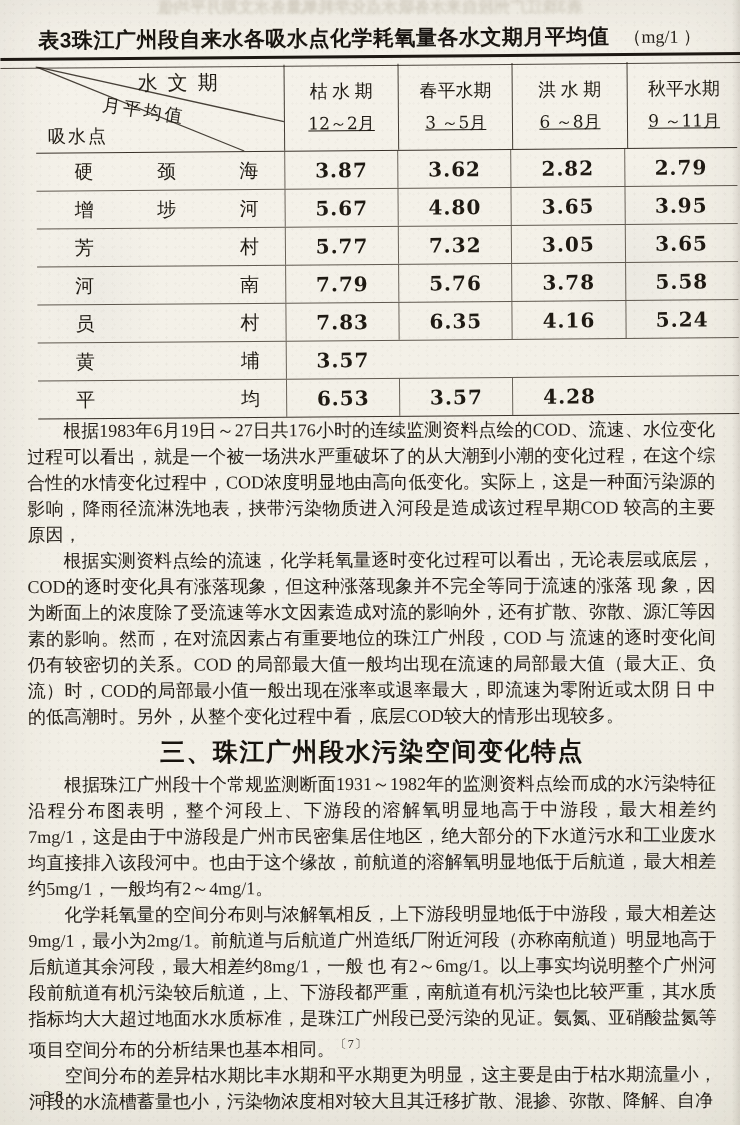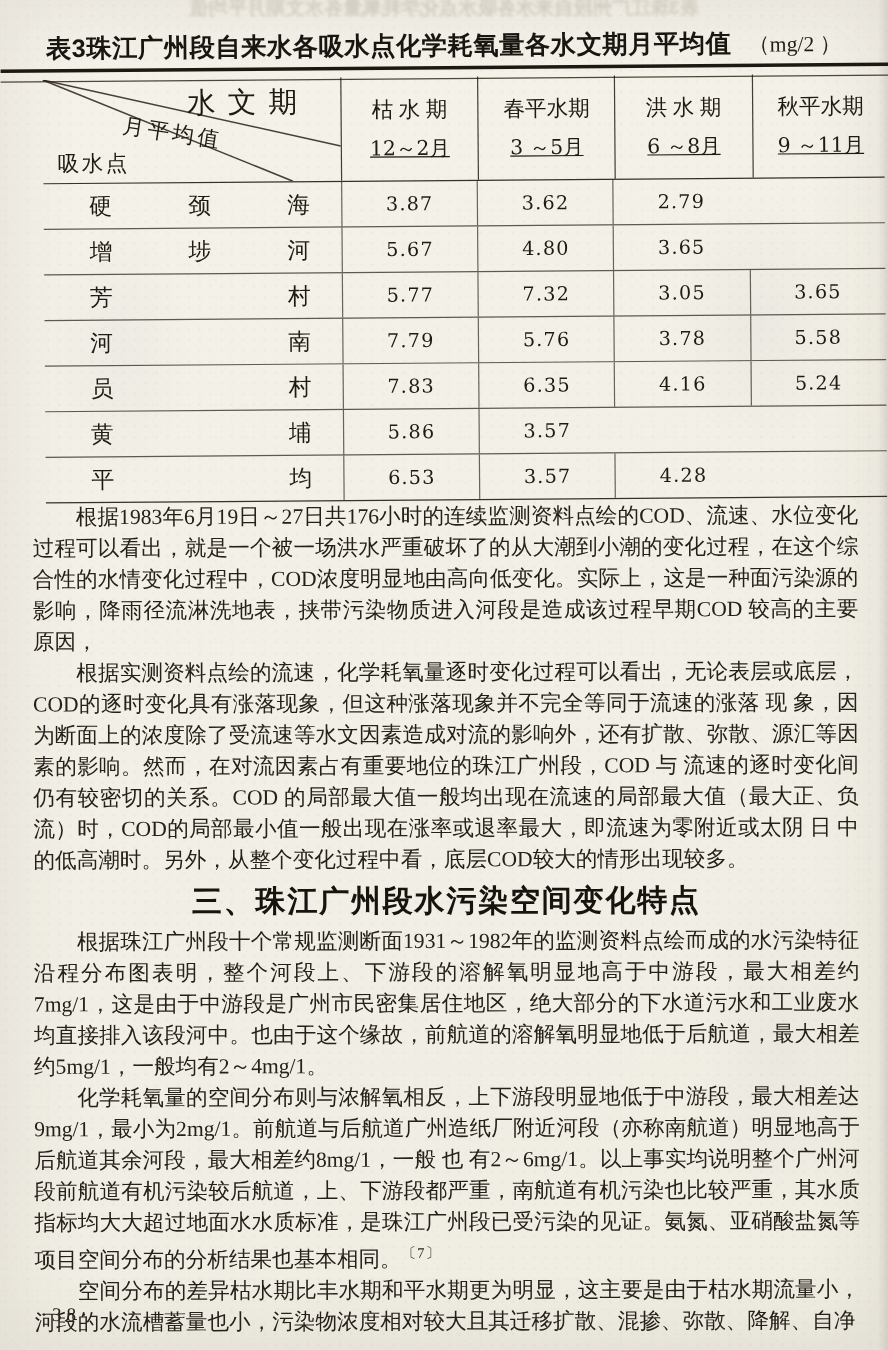--- a/index.html
+++ b/index.html
@@ -30,34 +30,34 @@
   
   .title-row{position:absolute;left:38px;top:24px;width:690px;display:flex;align-items:baseline;}
   .tbl-title{font-family:"Liberation Sans",sans-serif;font-weight:bold;font-size:21px;letter-spacing:.5px;white-space:nowrap;color:#191511;}
   .tbl-unit{margin-left:14px;font-size:18px;white-space:nowrap;color:#221d16;}
   .rule-double{position:absolute;left:0px;top:55px;width:740px;height:7px;
     border-top:3px solid #1d1813;border-bottom:1px solid rgba(35,28,20,.8);}
   .tbl{position:absolute;left:35px;top:64px;width:701px;font-size:18px;color:#1f1a13;}
   .tbl-header{display:flex;height:86px;border-bottom:1.6px solid rgba(35,28,20,.9);}
   .corner{position:relative;width:248px;flex:none;}
   .corner svg{position:absolute;left:0;top:0;}
-  .c-top{position:absolute;left:102px;top:4px;letter-spacing:10px;font-size:24px;margin-left:18px;}
+  .c-top{position:absolute;left:102px;top:4px;letter-spacing:10px;font-size:20px;}
   .c-mid{position:absolute;left:66px;top:33px;transform:rotate(9deg);letter-spacing:3px;font-size:18px;}
   .c-bot{position:absolute;left:12px;top:58px;letter-spacing:2px;font-size:18px;}
   .colhead{width:113.2px;flex:none;border-left:1.4px solid rgba(35,28,20,.85);
     display:flex;flex-direction:column;align-items:center;justify-content:center;gap:9px;}
   .colhead .period{font-size:18px;white-space:nowrap;}
   .colhead .months{font-size:17px;white-space:nowrap;font-family:"DejaVu Serif",serif;text-decoration:underline;}
   .tbl-row{display:flex;height:37px;align-items:center;border-bottom:1px solid rgba(45,38,28,.75);}
   .tbl-row:last-child{border-bottom:1.6px solid rgba(35,28,20,.9);}
   .rowlabel{width:248px;flex:none;box-sizing:border-box;padding:0 26px 0 38px;font-size:19px;}
   .justify-chars{display:flex;justify-content:space-between;}
   .cell{width:113.2px;flex:none;box-sizing:border-box;border-left:1px solid rgba(45,38,28,.7);
-    text-align:left;font-family:"DejaVu Serif",serif;font-size:16px;letter-spacing:1px;align-self:stretch;
-    display:flex;align-items:center;justify-content:center;}
+    text-align:left;font-family:"DejaVu Serif",serif;font-size:20px;letter-spacing:1px;align-self:stretch;
+    display:flex;align-items:center;justify-content:center;font-weight:bold;}
 
   
   .bodytext{position:absolute;left:28px;top:417px;width:688px;transform:rotate(-0.15deg);
     font-size:18px;line-height:26px;text-align:justify;color:#26201a;}
   .para{margin:0;text-indent:2em;}
   .sec{margin:9px 0 7px 0;text-align:center;font-family:"Liberation Sans",sans-serif;
     font-weight:bold;font-size:25px;letter-spacing:1.5px;color:#17130e;text-indent:0;}
   .fn{font-size:12px;vertical-align:super;letter-spacing:1px;}
   .pagenum{position:absolute;left:34px;top:1088px;font-size:16px;letter-spacing:4px;color:#2a241d;text-align:right;}
 </style>
@@ -66,21 +66,21 @@
 
 <div class="page">
   <div class="bleed-top">表3珠江广州段自来水各吸水点化学耗氧量各水文期月平均值</div>
   <div class="smudge s1"></div>
   <div class="smudge s2"></div>
   <div class="smudge s3"></div>
 
   <div class="scan-tilt">
     <div class="title-row">
       <span class="tbl-title">表3珠江广州段自来水各吸水点化学耗氧量各水文期月平均值</span>
-      <span class="tbl-unit">（mg/2 ）</span>
+      <span class="tbl-unit">（mg/1 ）</span>
     </div>
     <div class="rule-double"></div>
 
     <div class="tbl">
       <div class="tbl-header">
         <div class="corner">
           <svg width="248" height="86" viewBox="0 0 248 86">
             <line x1="0" y1="0" x2="248" y2="57" stroke="rgba(40,33,25,.85)" stroke-width="1.3"></line>
             <line x1="0" y1="0" x2="208" y2="86" stroke="rgba(40,33,25,.85)" stroke-width="1.3"></line>
           </svg>
@@ -107,31 +107,33 @@
       </div>
 
       <div class="tbl-row">
         <div class="rowlabel justify-chars">
             <span>硬</span>
             <span>颈</span>
             <span>海</span>
           </div>
         <div class="cell">3.87</div>
         <div class="cell">3.62</div>
+        <div class="cell">2.82</div>
         <div class="cell">2.79</div>
       </div>
       <div class="tbl-row">
         <div class="rowlabel justify-chars">
             <span>增</span>
             <span>埗</span>
             <span>河</span>
           </div>
         <div class="cell">5.67</div>
         <div class="cell">4.80</div>
         <div class="cell">3.65</div>
+        <div class="cell">3.95</div>
       </div>
       <div class="tbl-row">
         <div class="rowlabel justify-chars">
             <span>芳</span>
             <span>村</span>
           </div>
         <div class="cell">5.77</div>
         <div class="cell">7.32</div>
         <div class="cell">3.05</div>
         <div class="cell">3.65</div>
@@ -154,21 +156,20 @@
         <div class="cell">7.83</div>
         <div class="cell">6.35</div>
         <div class="cell">4.16</div>
         <div class="cell">5.24</div>
       </div>
       <div class="tbl-row">
         <div class="rowlabel justify-chars">
             <span>黄</span>
             <span>埔</span>
           </div>
-        <div class="cell">5.86</div>
         <div class="cell">3.57</div>
       </div>
       <div class="tbl-row">
         <div class="rowlabel justify-chars">
             <span>平</span>
             <span>均</span>
           </div>
         <div class="cell">6.53</div>
         <div class="cell">3.57</div>
         <div class="cell">4.28</div>

